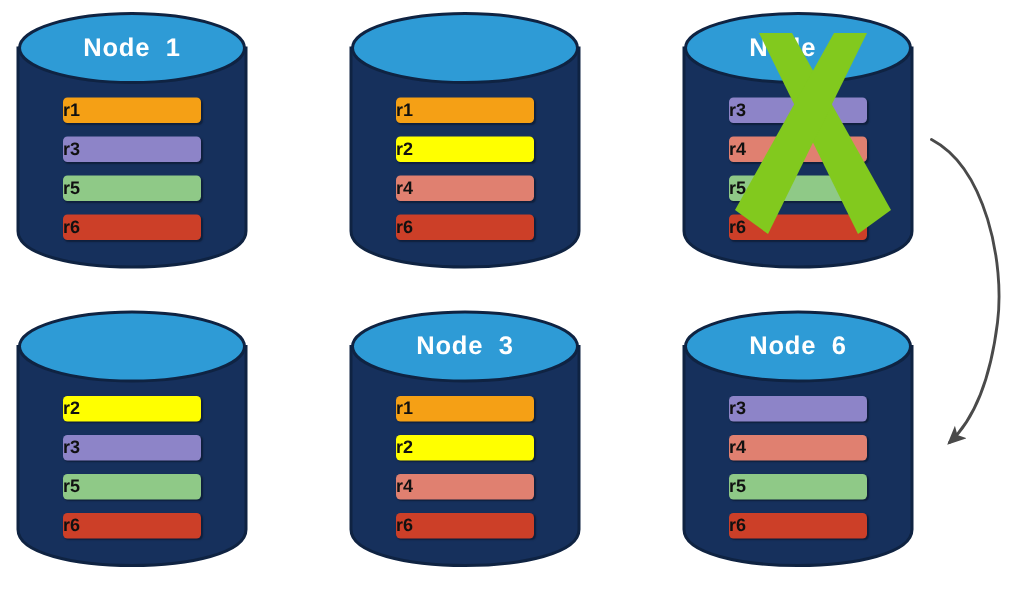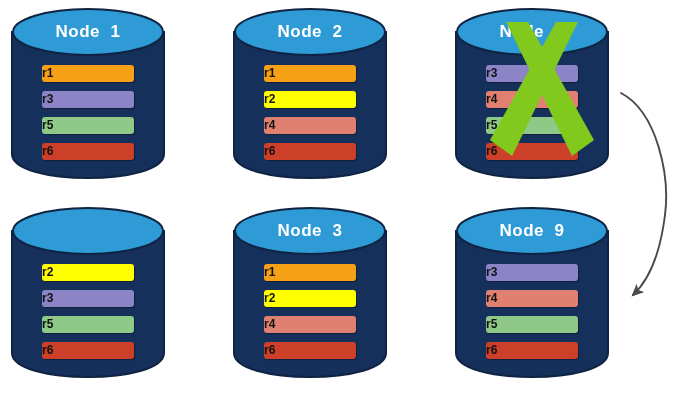--- a/index.html
+++ b/index.html
@@ -106,21 +106,20 @@
           <div class="bar" style="background: rgb(141, 132, 200);">r3</div>
           <div class="bar" style="background: rgb(143, 201, 135);">r5</div>
           <div class="bar" style="background: rgb(204, 63, 40);">r6</div>
         </div>
       </div>
       <div class="node" style="left: 234px; top: 8px;">
         <svg class="cyl-svg" viewBox="0 0 152 180">
           <path d="M 0,24 L 0,146 C 0,178 152,178 152,146 L 152,24 Z" fill="#16305C" stroke="#0F2342" stroke-width="2"></path>
           <ellipse cx="76" cy="24" rx="75" ry="23" fill="#2E9BD6" stroke="#0F2342" stroke-width="2"></ellipse>
         </svg>
-        <div class="node-label">Node  2</div>
         <div class="bars">
           <div class="bar" style="background: rgb(245, 160, 21);">r1</div>
           <div class="bar" style="background: rgb(255, 255, 0);">r2</div>
           <div class="bar" style="background: rgb(224, 128, 112);">r4</div>
           <div class="bar" style="background: rgb(204, 63, 40);">r6</div>
         </div>
       </div>
       <div class="node" style="left: 456px; top: 8px;">
         <svg class="cyl-svg" viewBox="0 0 152 180">
           <path d="M 0,24 L 0,146 C 0,178 152,178 152,146 L 152,24 Z" fill="#16305C" stroke="#0F2342" stroke-width="2"></path>
@@ -163,21 +162,21 @@
           <div class="bar" style="background: rgb(255, 255, 0);">r2</div>
           <div class="bar" style="background: rgb(224, 128, 112);">r4</div>
           <div class="bar" style="background: rgb(204, 63, 40);">r6</div>
         </div>
       </div>
       <div class="node" style="left: 456px; top: 207px;">
         <svg class="cyl-svg" viewBox="0 0 152 180">
           <path d="M 0,24 L 0,146 C 0,178 152,178 152,146 L 152,24 Z" fill="#16305C" stroke="#0F2342" stroke-width="2"></path>
           <ellipse cx="76" cy="24" rx="75" ry="23" fill="#2E9BD6" stroke="#0F2342" stroke-width="2"></ellipse>
         </svg>
-        <div class="node-label">Node  9</div>
+        <div class="node-label">Node  6</div>
         <div class="bars">
           <div class="bar" style="background: rgb(141, 132, 200);">r3</div>
           <div class="bar" style="background: rgb(224, 128, 112);">r4</div>
           <div class="bar" style="background: rgb(143, 201, 135);">r5</div>
           <div class="bar" style="background: rgb(204, 63, 40);">r6</div>
         </div>
       </div>
     </div>
 
   <svg id="arrow-layer" viewBox="0 0 676 402" xmlns="http://www.w3.org/2000/svg">

